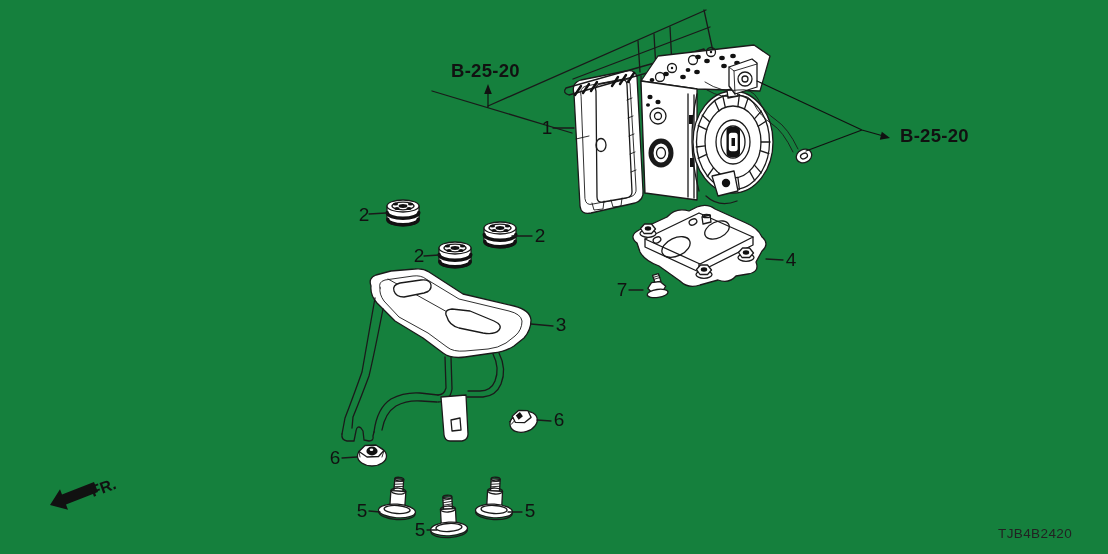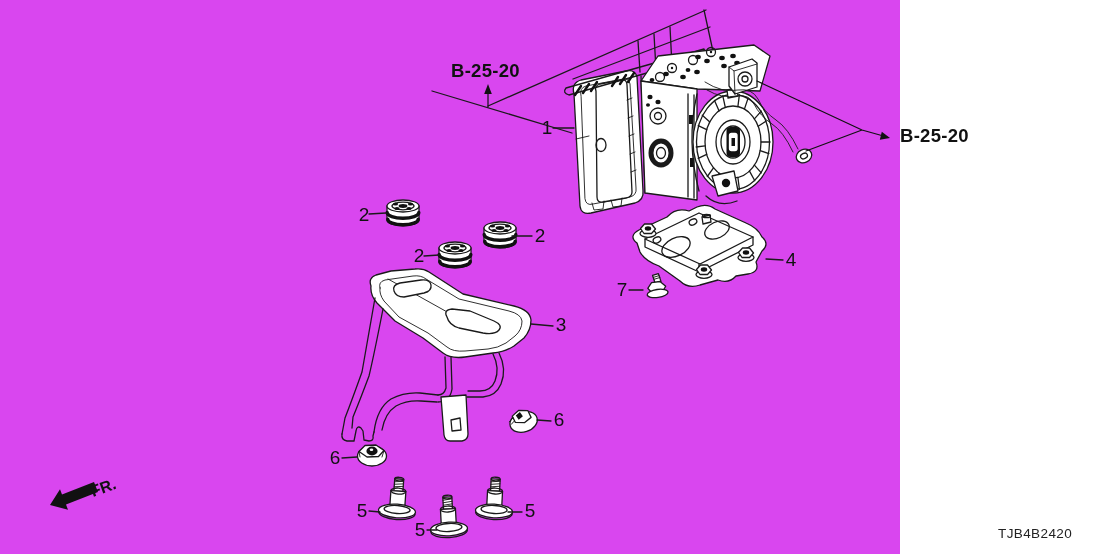--- a/index.html
+++ b/index.html
@@ -1,17 +1,17 @@
 <!DOCTYPE html>
 <html><head>
 <meta charset="utf-8">
 <style>
   html,body{margin:0;padding:0;background:#ffffff;}
   body{width:1108px;height:554px;overflow:hidden;font-family:"Liberation Sans",sans-serif;}
-  #stage{position:relative;width:900px;height:554px;background:#d946ef;}
+  #stage{position:relative;width:1108px;height:554px;background:#15803d;}
   svg{display:block;}
   
   path,line,ellipse,circle,polygon,rect{stroke:#1a1a1a;stroke-width:1.3;fill:none;stroke-linecap:round;stroke-linejoin:round;}
   .f{fill:#ffffff;}
   .d{fill:#111111;stroke:none;}
   .thin{stroke-width:0.9;}
   .rib{stroke:#111;stroke-width:3.4;}
   .hatch{stroke:#111;stroke-width:2.4;}
   .ldr{stroke:#111;stroke-width:1.2;}
   text{stroke:none;fill:#111;}

